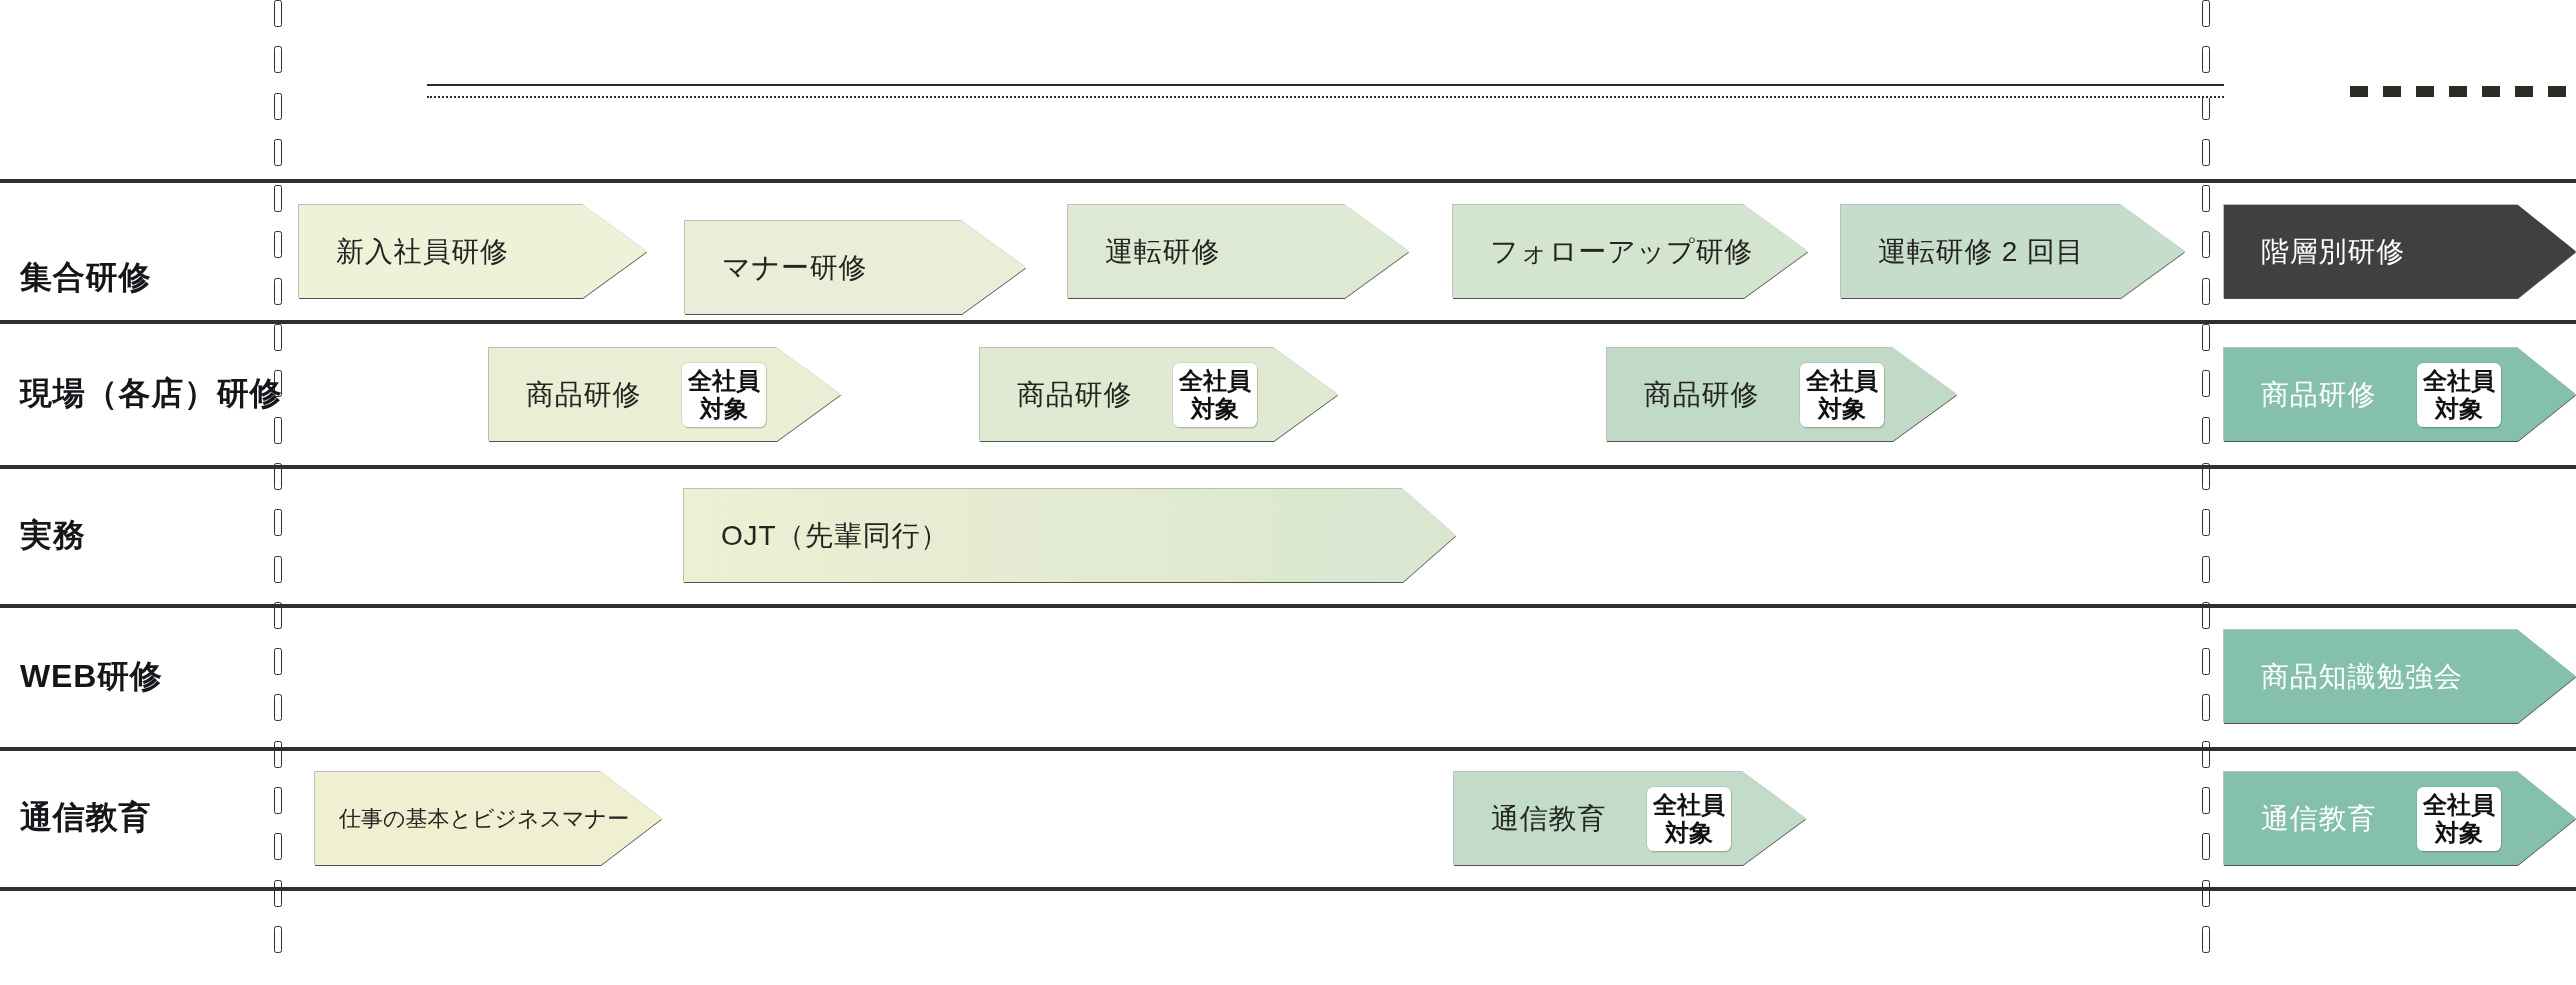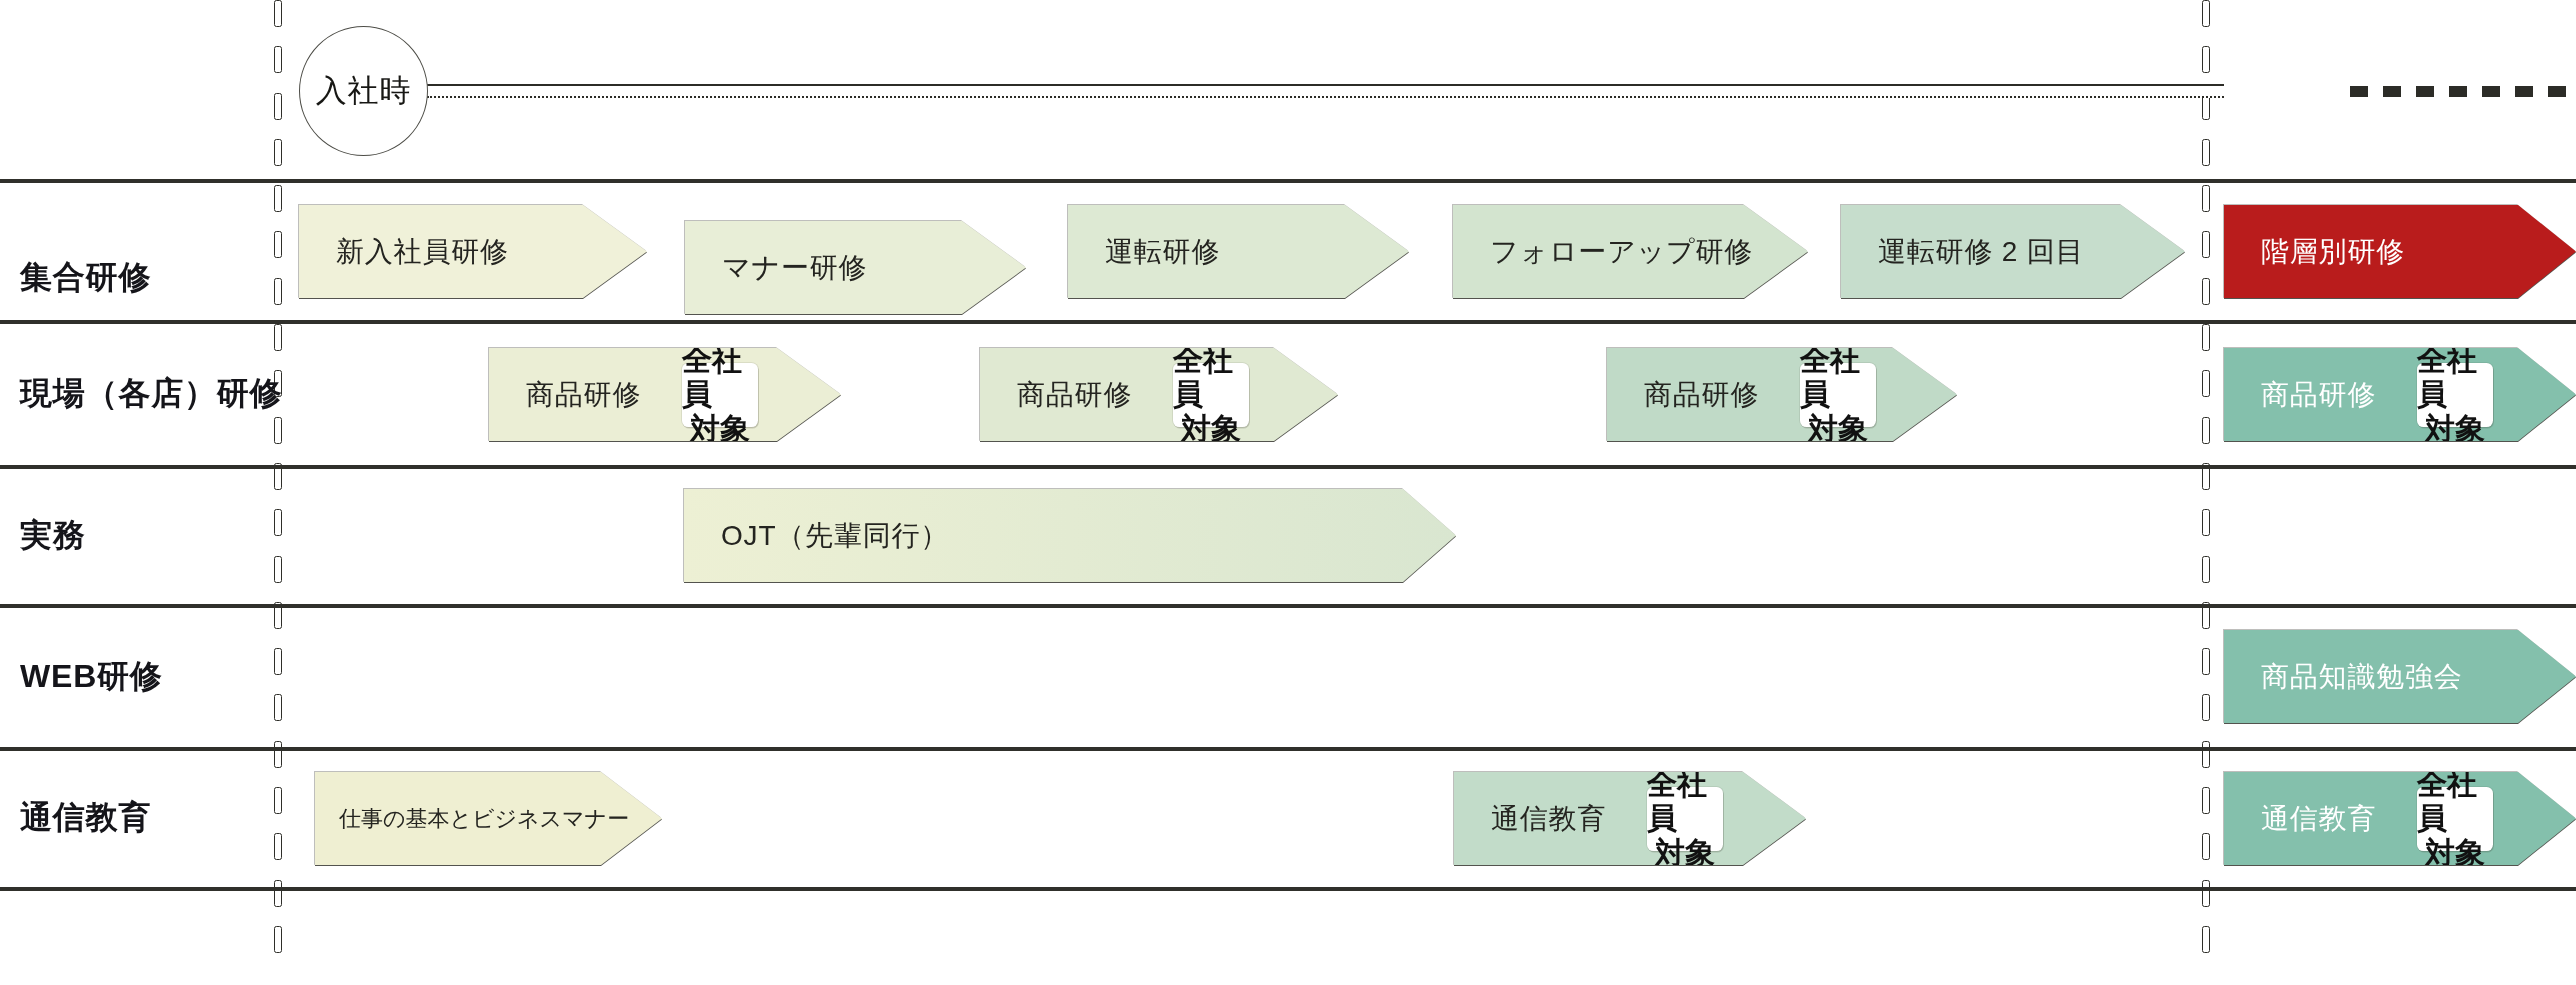--- a/index.html
+++ b/index.html
@@ -63,24 +63,24 @@
     width:100%;height:100%;
     display:flex;align-items:center;
     position:relative;box-sizing:border-box;
   }
   .arrow-label{
     padding-left:37px;font-size:28px;color:#242420;letter-spacing:0.8px;white-space:nowrap;
   }
   .arrow-wrap.light .arrow-label{color:#ffffff;}
   .arrow-wrap.small .arrow-label{font-size:22px;padding-left:24px;letter-spacing:0;}
   .badge{
-    position:absolute;left:193px;top:14.5px;width:76px;height:64px;
+    position:absolute;left:193px;top:14.5px;width:84px;height:64px;
     background:#ffffff;border-radius:6.4px;
     display:flex;flex-direction:column;align-items:center;justify-content:center;
-    font-size:30px;font-weight:bold;line-height:1.15;color:#111111;
+    font-size:24px;font-weight:bold;line-height:1.15;color:#111111;
     box-shadow:0 0 0 0.8px rgba(60,60,50,.12),0.8px 1.6px 0 rgba(60,60,50,.2);
   }
 </style>
 </head>
 <body>
 
 <div id="canvas">
 
   <div class="vdash" id="vdash-start" style="left:274px;">
       <div class="dash"></div>
@@ -133,23 +133,20 @@
       <div class="separator" style="top: 179px;"></div>
       <div class="separator" style="top: 320px;"></div>
       <div class="separator" style="top: 465px;"></div>
       <div class="separator" style="top: 604px;"></div>
       <div class="separator" style="top: 747px;"></div>
       <div class="separator" style="top: 887px;"></div>
     </div>
 
   <div class="timeline-bar"></div>
   <div class="timeline-hdash"></div>
-  <div class="timeline-circle" id="circle-start">
-    <span>入社時</span>
-  </div>
 
   <div id="rows">
       <div class="row-label" style="top: 252px; margin-top: 26px;">集合研修</div>
       <div class="arrow-wrap" style="left: 299px; top: 205px; width: 348px;">
         <div class="arrow-shape" style="clip-path: polygon(0px 0px, calc(100% - 64px) 0px, 100% 50%, calc(100% - 64px) 100%, 0px 100%); background: rgb(240, 241, 217);">
           <span class="arrow-label">新入社員研修</span>
         </div>
       </div>
       <div class="arrow-wrap" style="left: 685px; top: 221px; width: 341px;">
         <div class="arrow-shape" style="clip-path: polygon(0px 0px, calc(100% - 64px) 0px, 100% 50%, calc(100% - 64px) 100%, 0px 100%); background: rgb(232, 238, 215);">
@@ -165,21 +162,21 @@
         <div class="arrow-shape" style="clip-path: polygon(0px 0px, calc(100% - 64px) 0px, 100% 50%, calc(100% - 64px) 100%, 0px 100%); background: rgb(211, 228, 207);">
           <span class="arrow-label">フォローアップ研修</span>
         </div>
       </div>
       <div class="arrow-wrap" style="left: 1841px; top: 205px; width: 344px;">
         <div class="arrow-shape" style="clip-path: polygon(0px 0px, calc(100% - 64px) 0px, 100% 50%, calc(100% - 64px) 100%, 0px 100%); background: rgb(198, 221, 204);">
           <span class="arrow-label">運転研修 2 回目</span>
         </div>
       </div>
       <div class="arrow-wrap light" style="left: 2224px; top: 205px; width: 352px;">
-        <div class="arrow-shape" style="clip-path: polygon(0px 0px, calc(100% - 58px) 0px, 100% 50%, calc(100% - 58px) 100%, 0px 100%); background: #b91c1c;">
+        <div class="arrow-shape" style="clip-path: polygon(0px 0px, calc(100% - 58px) 0px, 100% 50%, calc(100% - 58px) 100%, 0px 100%); background: #404040;">
           <span class="arrow-label">階層別研修</span>
         </div>
       </div>
       <div class="row-label" style="top: 394px; font-family: Liberation Mono, monospace;">現場（各店）研修</div>
       <div class="arrow-wrap" style="left: 489px; top: 348px; width: 352px;">
         <div class="arrow-shape" style="clip-path: polygon(0px 0px, calc(100% - 64px) 0px, 100% 50%, calc(100% - 64px) 100%, 0px 100%); background: rgb(235, 238, 213);">
           <span class="arrow-label">商品研修</span>
           <div class="badge">
             <span>全社員</span>
             <span>対象</span>

